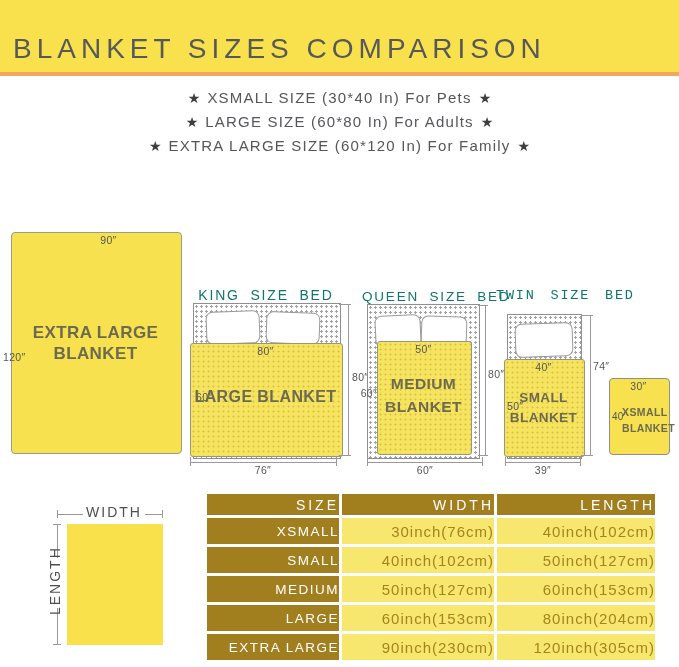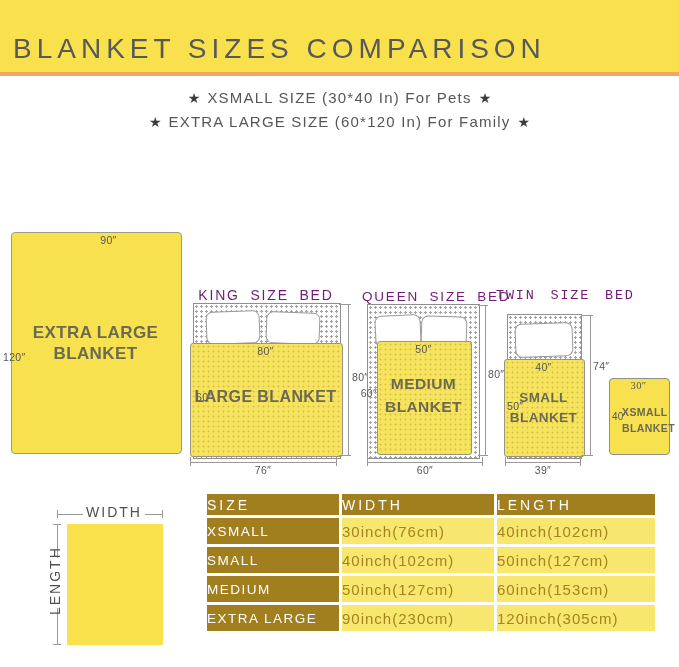--- a/index.html
+++ b/index.html
@@ -24,49 +24,50 @@
   .ctr{text-align:center;}
   .bed{background-color:#fff;border:1.5px solid #8E8E8E;
        background-image:radial-gradient(#a3a3a3 1px,transparent 1.25px);
        background-size:5px 5px;}
   .blanket{background-color:#F6E45E;border:1px solid #9a957e;border-radius:3px;
        background-image:radial-gradient(rgba(168,140,40,.4) .9px,transparent 1.1px);
        background-size:5px 5px;}
   .solid-blanket{background:#F7E14E;border:1.5px solid #9b9b8b;border-radius:4px;}
   .pillow{background:#fff;border:1.5px solid #9a9a9a;border-radius:7px;}
   .bname{color:#6C6A50;font-weight:700;letter-spacing:0.4px;text-align:center;}
-  .bed-title{color:#701a75;letter-spacing:1.8px;word-spacing:5px;text-align:center;
+  .bed-title{color:#0f766e;letter-spacing:1.8px;word-spacing:5px;text-align:center;
              font-size:13.5px;white-space:nowrap;}
   .vline{border-left:1px solid #999;}
   .hline{border-top:1px solid #999;}
 
   
   .legend-label{color:#4E4F51;font-size:14px;letter-spacing:2px;text-align:center;}
   .legend-rect{background:#F8E14B;}
   .rot{transform:rotate(-90deg);transform-origin:center center;}
 
   
   table.size-table{position:absolute;left:204px;top:491px;border-collapse:separate;
                    border-spacing:3px;table-layout:fixed;}
-  table.size-table td,table.size-table th{padding:0;text-align:left;vertical-align:middle;}
+  table.size-table td,table.size-table th{padding:0;text-align:right;vertical-align:middle;}
   .th{background:#A17F1F;color:#fff;font-weight:400;font-size:14px;letter-spacing:3px;height:21px;}
   .size-cell{background:#A17F1F;color:#fff;font-size:13.5px;letter-spacing:1.5px;height:26px;}
   .val-cell{background:#F7E76F;color:#A5831F;font-size:15px;letter-spacing:1px;height:26px;}
 </style>
 </head>
 <body>
 
 <div class="stage">
 
   <header class="banner">
     <h1>BLANKET SIZES COMPARISON</h1>
   </header>
 
   <div class="size-list">
     <div class="size-line"><span class="star">★</span><span>XSMALL SIZE (30*40 In) For Pets</span><span class="star">★</span></div>
+    <div class="size-line"><span class="star">★</span><span>LARGE SIZE (60*80 In) For Adults</span><span class="star">★</span></div>
     <div class="size-line"><span class="star">★</span><span>EXTRA LARGE SIZE (60*120 In) For Family</span><span class="star">★</span></div>
   </div>
 
   <div class="abs solid-blanket" style="left:11px;top:232px;width:169px;height:220px;"></div>
   <div class="abs dim ctr" style="left:11px;top:234px;width:195px;">90″</div>
   <div class="abs dim" style="left:3px;top:351px;">120″</div>
   <div class="abs bname" style="left:11px;top:322px;width:169px;font-size:17px;line-height:21px;">
     <div>EXTRA LARGE</div>
     <div>BLANKET</div>
   </div>
@@ -121,21 +122,21 @@
   <div class="abs vline" style="left:590px;top:315px;height:141px;"></div>
   <div class="abs hline" style="left:581px;top:315px;width:12px;"></div>
   <div class="abs hline" style="left:581px;top:455px;width:12px;"></div>
   <div class="abs dim" style="left:593px;top:360px;">74″</div>
   <div class="abs hline" style="left:505px;top:462px;width:76px;"></div>
   <div class="abs vline" style="left:505px;top:457px;height:9px;"></div>
   <div class="abs vline" style="left:580px;top:457px;height:9px;"></div>
   <div class="abs dim ctr" style="left:505px;top:464px;width:76px;">39″</div>
 
   <div class="abs solid-blanket" style="left:609px;top:378px;width:59px;height:75px;background:#F8E14E;border:1.5px solid #8E8E8E;"></div>
-  <div class="abs dim ctr" style="left:609px;top:380px;width:59px;font-family:Liberation Serif, serif;">30″</div>
+  <div class="abs dim ctr" style="left:609px;top:380px;width:59px;">30″</div>
   <div class="abs dim" style="left:612px;top:411px;font-size:10px;">40″</div>
   <div class="abs bname" style="left:622px;top:404px;width:44px;font-size:10.5px;line-height:16px;">
     <div>XSMALL</div>
     <div>BLANKET</div>
   </div>
 
   <div class="abs legend-label" style="left:80px;top:504px;width:68px;">WIDTH</div>
   <div class="abs hline" style="left:57px;top:514px;width:26px;"></div>
   <div class="abs hline" style="left:145px;top:514px;width:18px;"></div>
   <div class="abs vline" style="left:57px;top:510px;height:8px;"></div>
@@ -168,20 +169,25 @@
       <td class="size-cell">SMALL</td>
       <td class="val-cell">40inch(102cm)</td>
       <td class="val-cell">50inch(127cm)</td>
     </tr>
     <tr>
       <td class="size-cell">MEDIUM</td>
       <td class="val-cell">50inch(127cm)</td>
       <td class="val-cell">60inch(153cm)</td>
     </tr>
     <tr>
+      <td class="size-cell">LARGE</td>
+      <td class="val-cell">60inch(153cm)</td>
+      <td class="val-cell">80inch(204cm)</td>
+    </tr>
+    <tr>
       <td class="size-cell">EXTRA LARGE</td>
       <td class="val-cell">90inch(230cm)</td>
       <td class="val-cell">120inch(305cm)</td>
     </tr>
   </tbody>
     </table>
 
 </div>
 
 </body></html>

